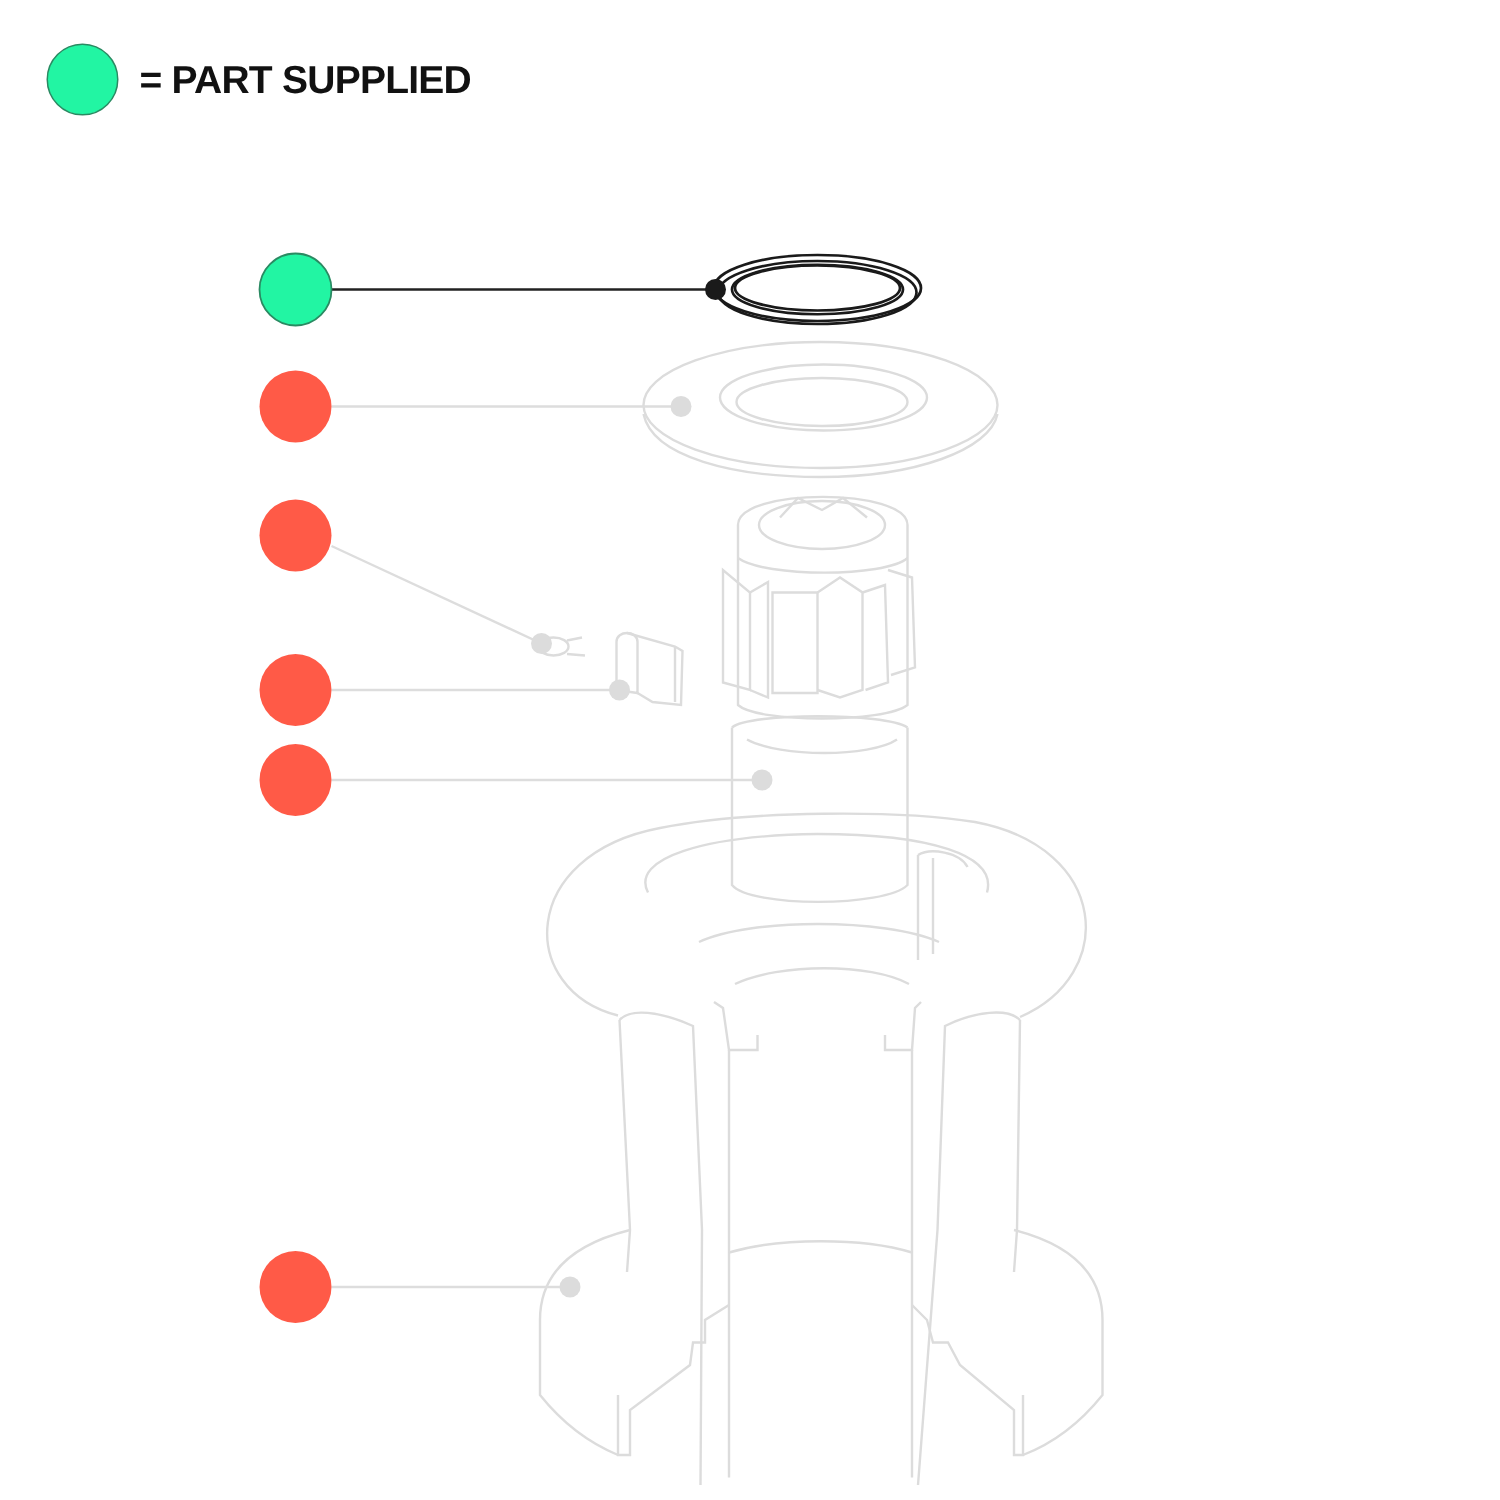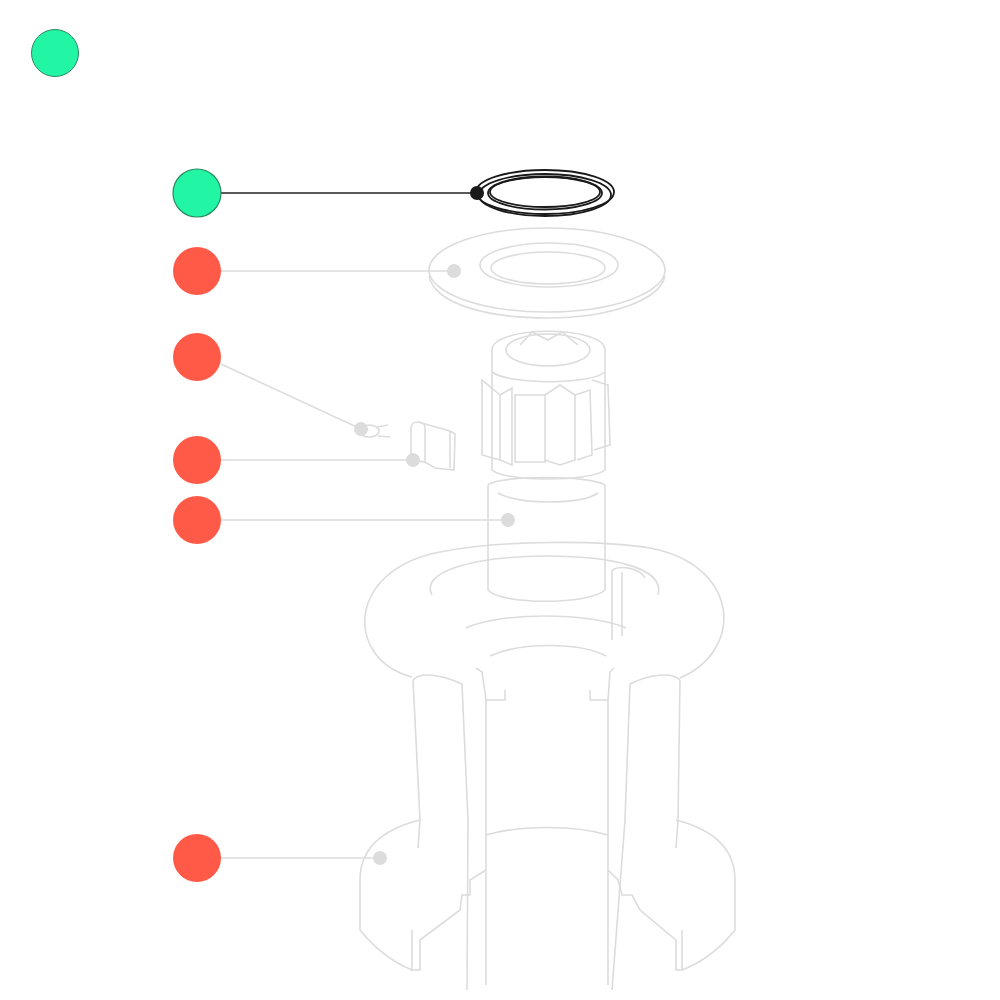--- a/index.html
+++ b/index.html
@@ -7,20 +7,21 @@
   .legend { position: absolute; left: 31px; top: 28px; height: 50px; display: flex; align-items: center; }
   .legend-dot { width: 48px; height: 48px; border-radius: 50%; box-sizing: border-box; border: 1.5px solid #2a8a62; }
   .legend-text { margin-left: 14px; font-size: 26px; font-weight: bold; color: #111111; letter-spacing: -0.5px; font-family: "Liberation Sans", sans-serif; }
   svg.diagram { position: absolute; left: 0; top: 0; }
 </style>
 </head>
 <body>
 
 <div class="legend">
   <div class="legend-dot" style="background:#22f5a3;"></div>
+  <span class="legend-text">= PART SUPPLIED</span>
 </div>
 
 <svg class="diagram" width="1000" height="1000" viewBox="0 0 1000 1000">
 
   <g fill="none" stroke="#dcdcdc" stroke-width="1.6">
 
     <path d="M412,677 C345,660 345,570 440,552 C500,540 600,540 650,548 C740,565 745,650 680,678"></path>
 
     <path d="M432,595 C420,572 470,557 545,556 C620,556 665,570 658,595"></path>
     <path d="M466,628 C500,612 590,612 626,628"></path>

